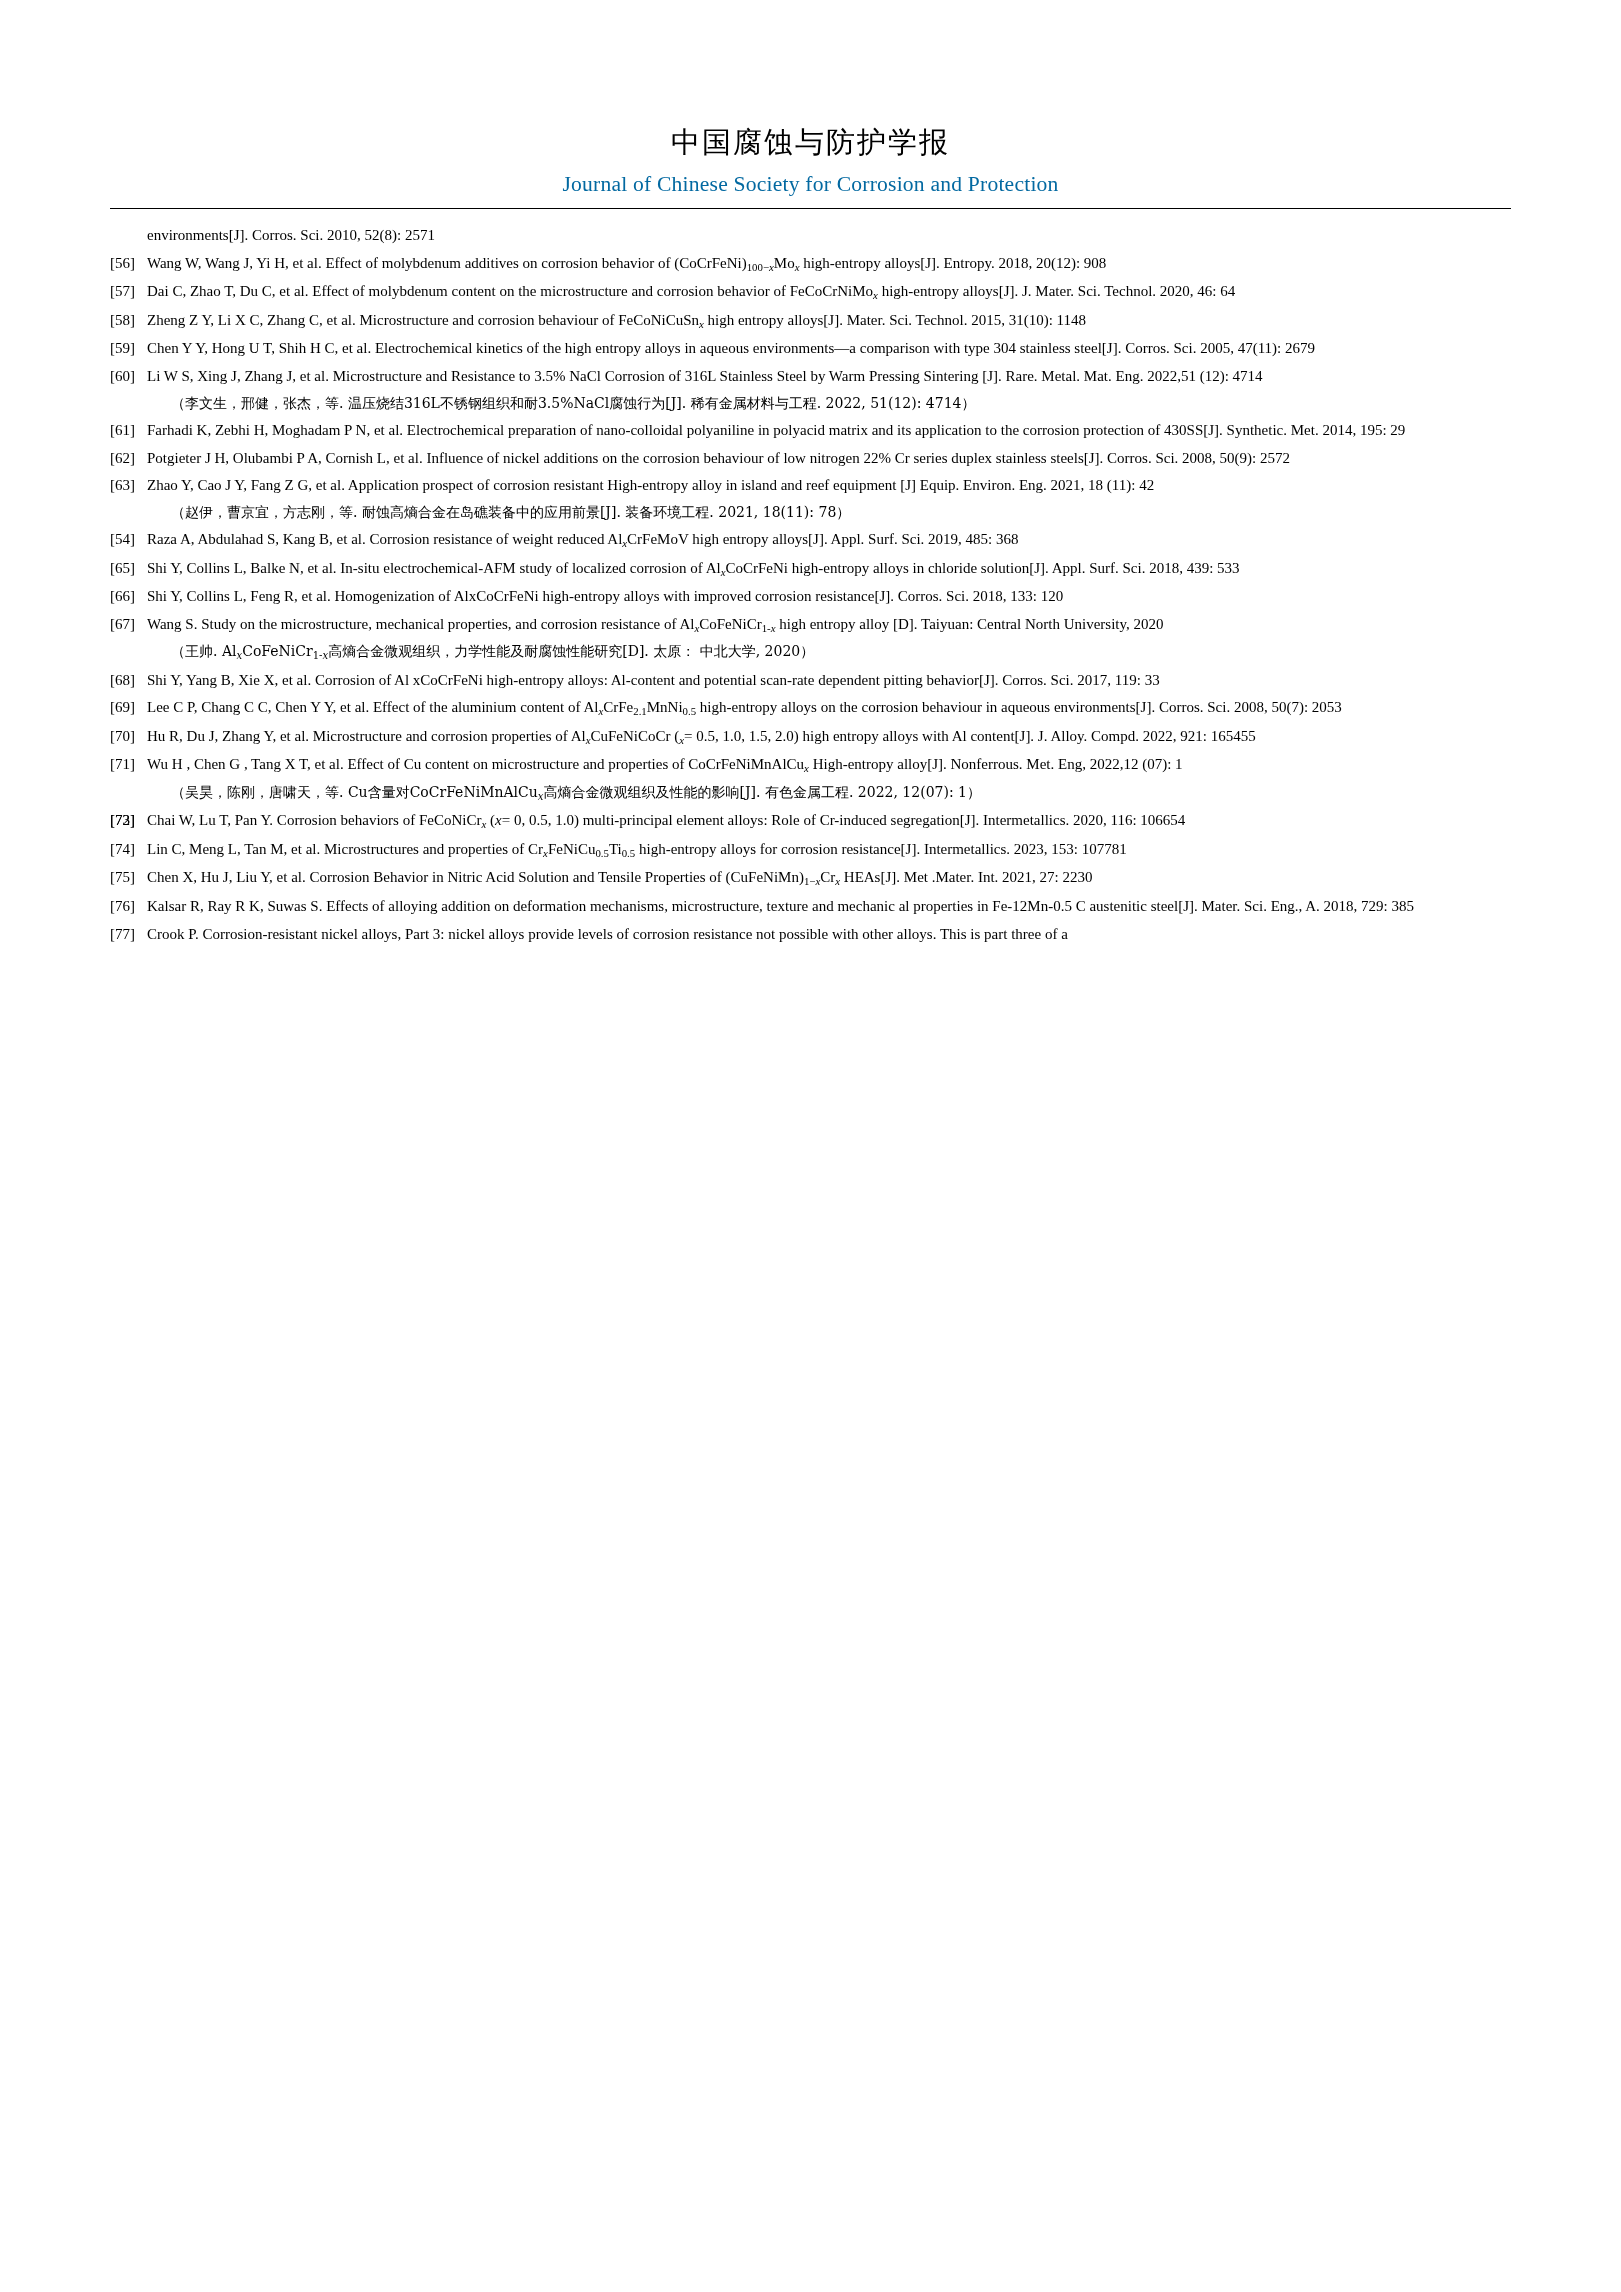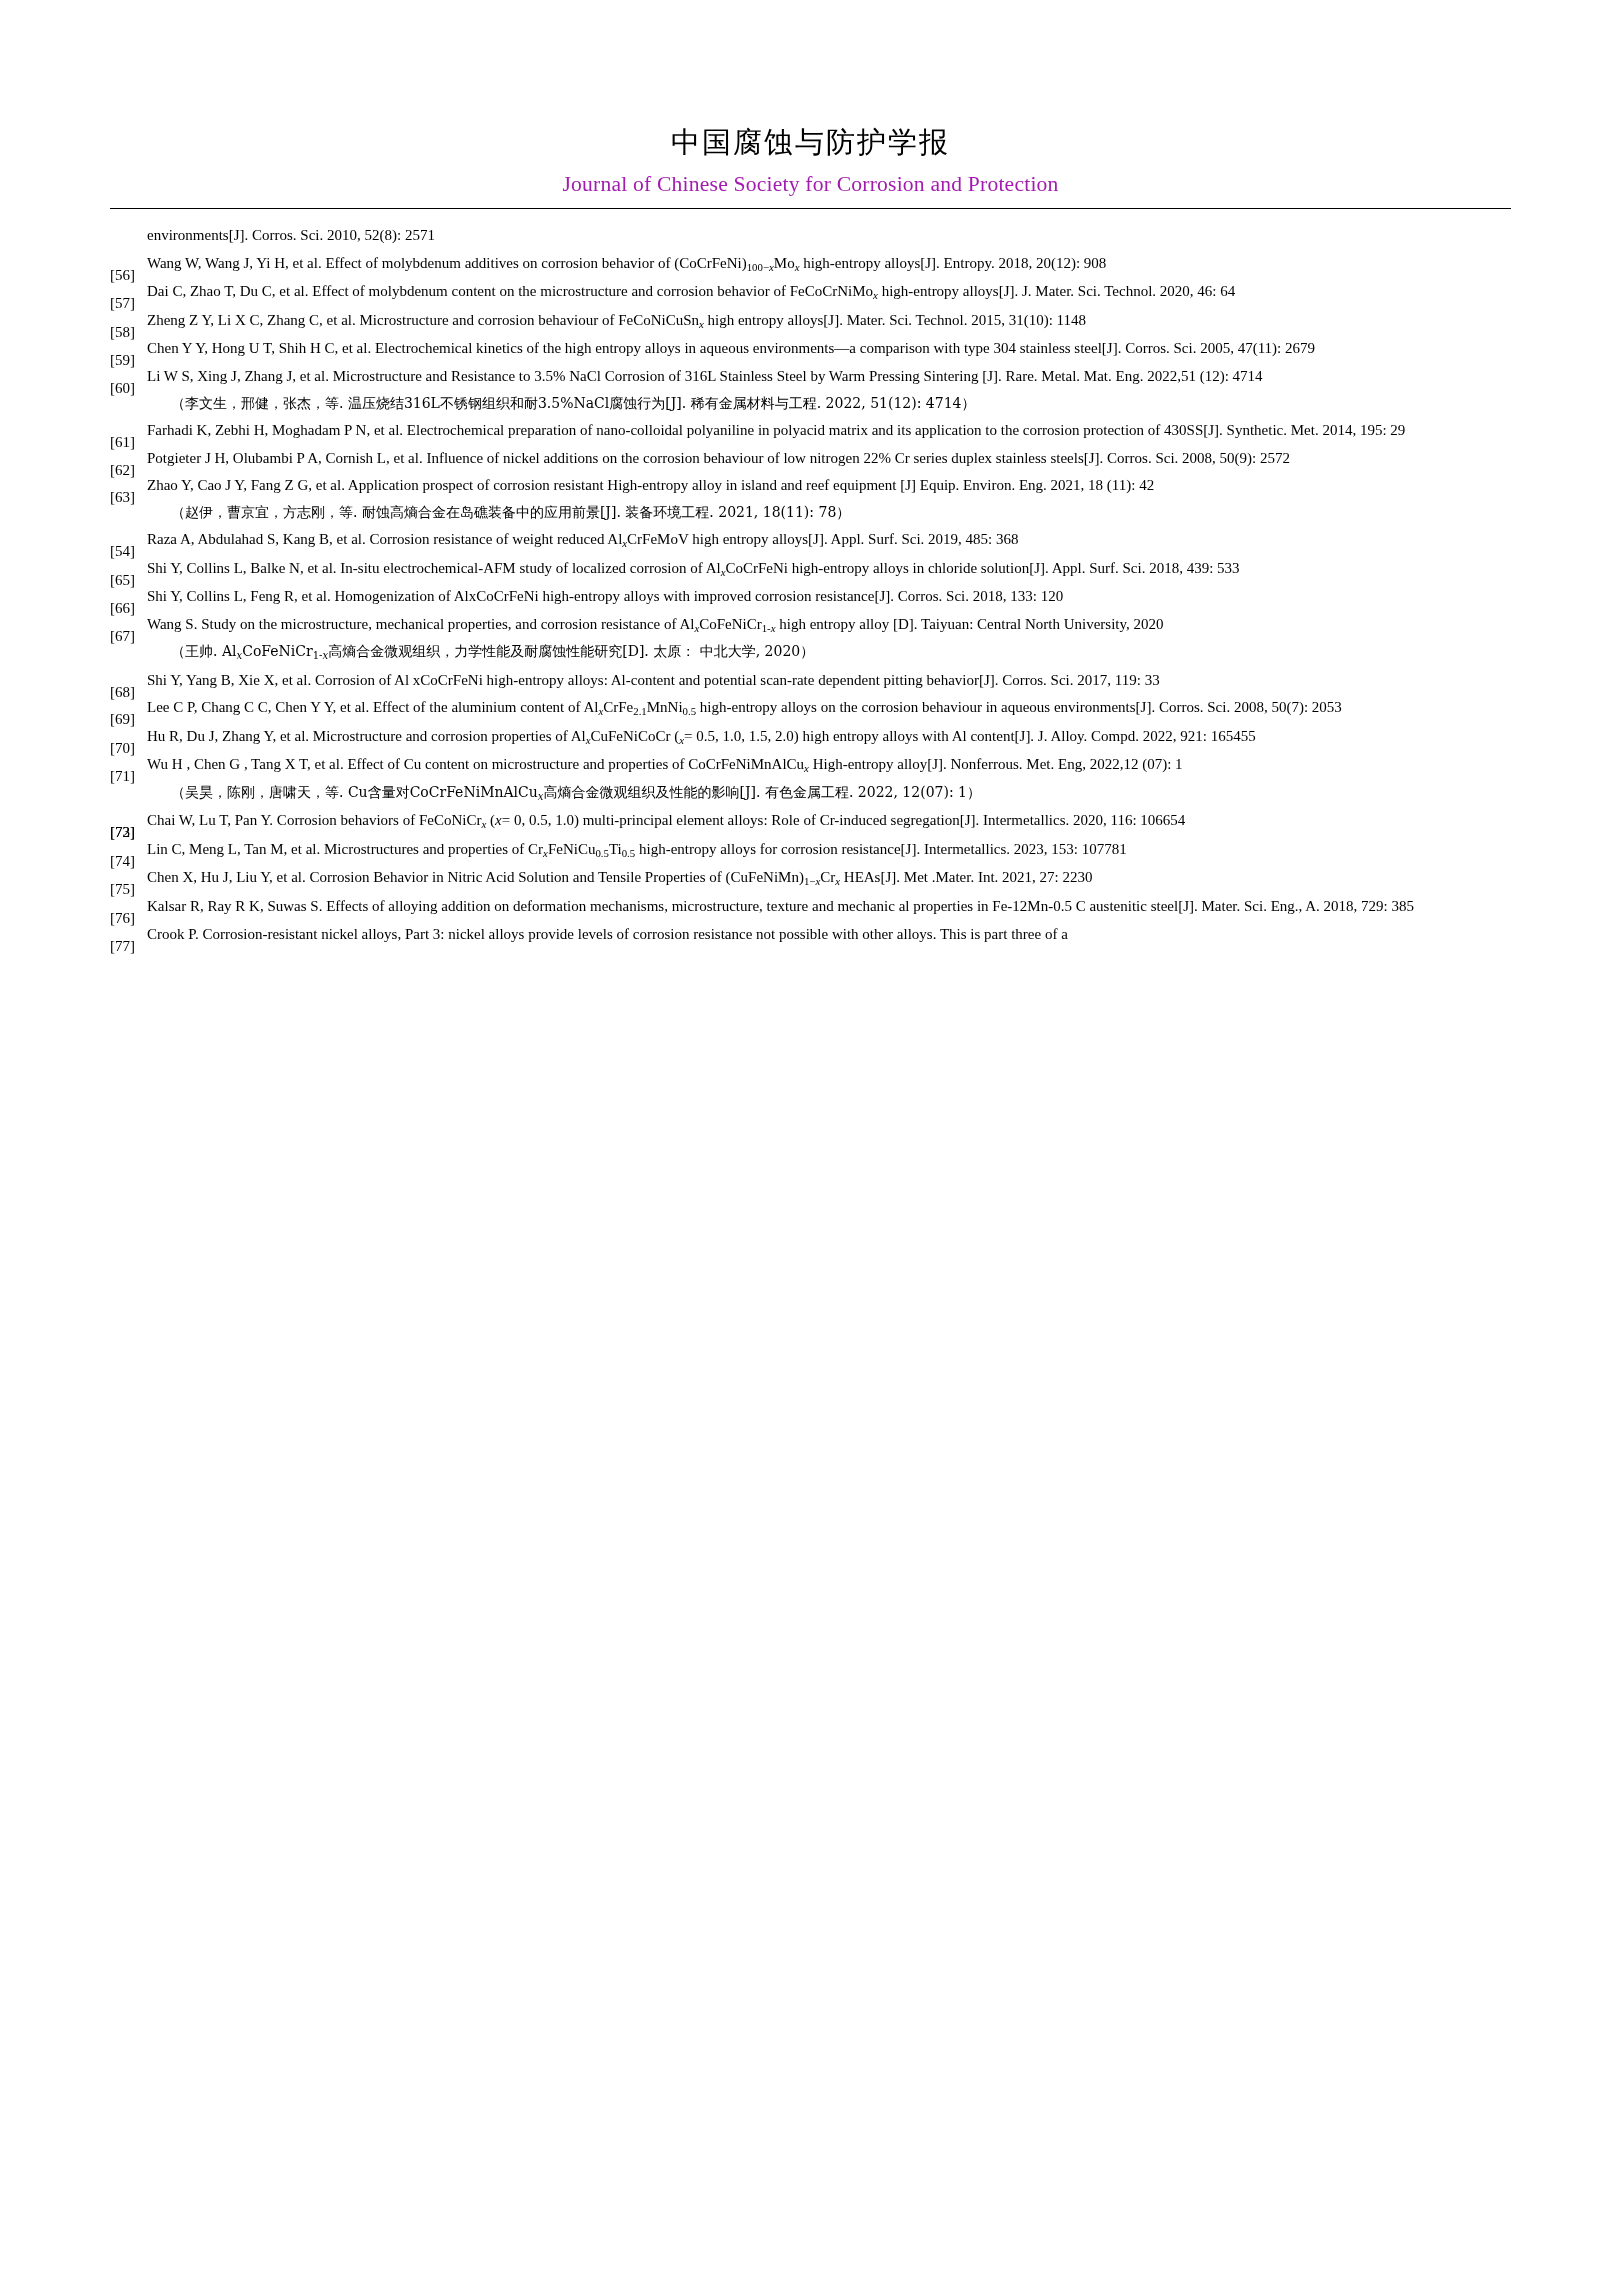--- a/index.html
+++ b/index.html
@@ -29,21 +29,21 @@
     font-family: "DejaVu Serif", serif;
     font-size: 29px;
     letter-spacing: 2px;
     line-height: 1.2;
     color: #000;
   }
   .header-en {
     font-family: "Liberation Serif", serif;
     font-size: 21.6px;
     margin-top: 11.8px;
-    color: #a21caf;
+    color: #0369a1;
     letter-spacing: 0.2px;
   }
   .rule {
     margin: 11.8px 110px 0 110px;
     border-top: 1.2px solid #000;
   }
   .refs {
     margin: 0 110px;
     padding-top: 13.7px;
     font-size: 15px;
@@ -52,21 +52,21 @@
   }
   .ref {
     position: relative;
     padding-left: 37px;
     margin-bottom: 3.4px;
     text-align: justify;
   }
   .ref .num {
     position: absolute;
     left: 0;
-    top: 12px;
+    top: 0;
     width: 35px;
     text-align: left;
   }
   .ref-cn {
     padding-left: 61px;
     margin-bottom: 3.4px;
     font-family: "DejaVu Serif", serif;
     font-size: 14px;
     line-height: 1.62;
   }

